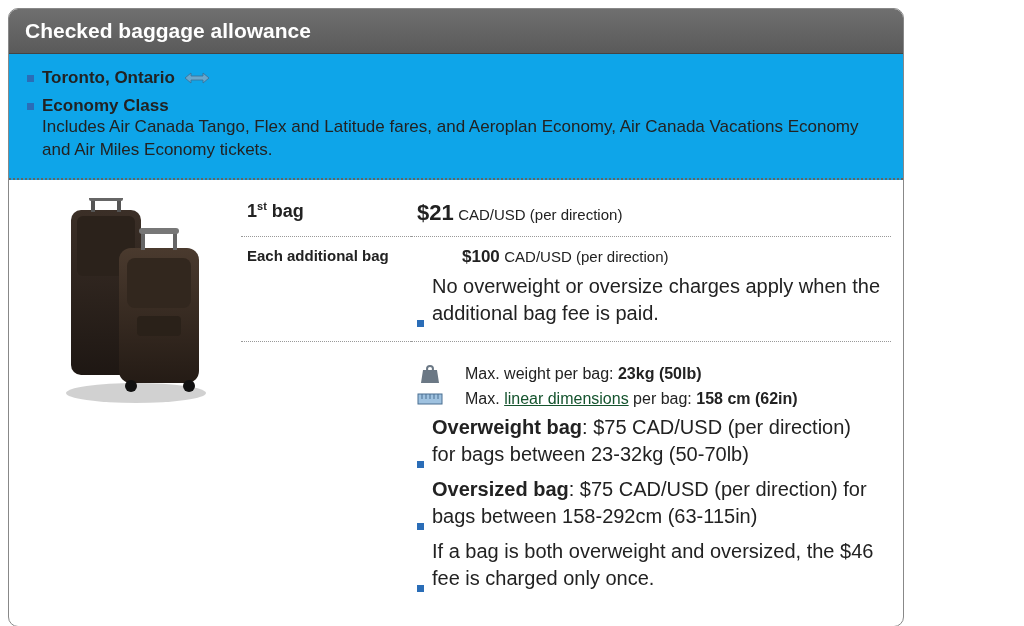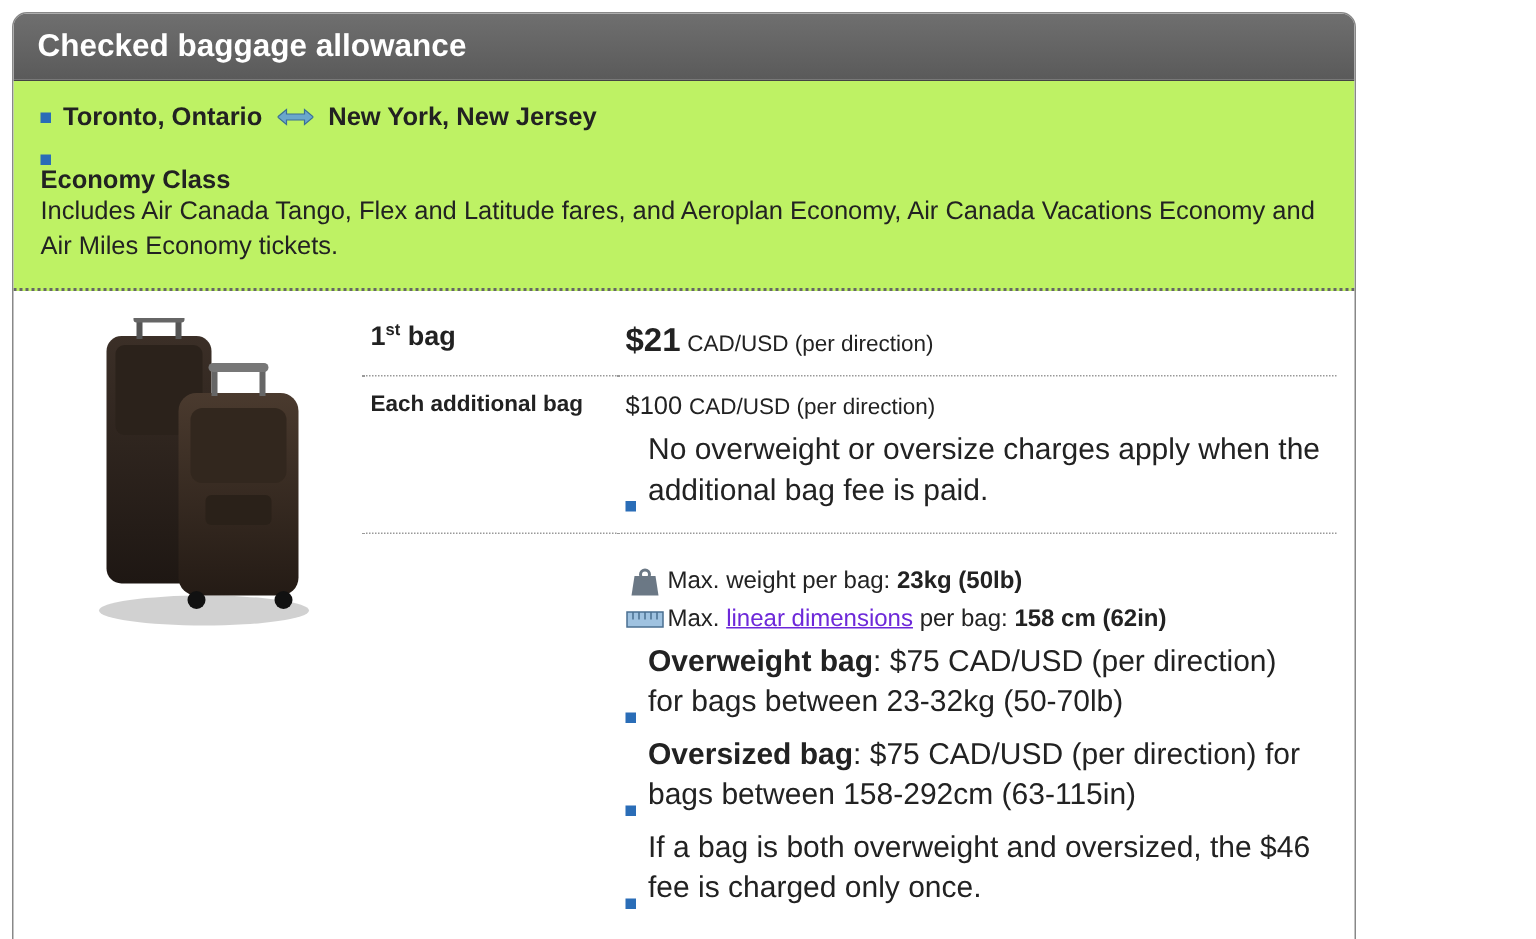--- a/index.html
+++ b/index.html
@@ -19,21 +19,21 @@
   }
   .card-header {
     background: linear-gradient(#6f6f6f, #5a5a5a);
     color: #fff;
     padding: 10px 16px;
     font-weight: bold;
     font-size: 21px;
     border-bottom: 1px solid #444;
   }
   .route-panel {
-    background: #bef264;
+    background: #0ea5e9;
     padding: 14px 18px 16px 18px;
     border-bottom: 2px dotted #666;
   }
   .bullet-line {
     display: flex;
     align-items: flex-start;
     margin-bottom: 6px;
   }
   .sq-bullet {
     width: 7px;
@@ -51,21 +51,20 @@
     gap: 10px;
   }
   .swap-icon {
     display: inline-flex;
     align-items: center;
   }
   .class-line {
     display: flex;
     align-items: flex-start;
     margin-top: 8px;
-    flex-direction: column;
   }
   .class-text { font-size: 17px; }
   .class-text .title { font-weight: bold; }
   .class-text .desc { font-weight: normal; line-height: 1.35; }
   .main-grid {
     display: grid;
     grid-template-columns: 220px 1fr;
     padding: 10px 12px 16px 12px;
   }
   .luggage-col {
@@ -87,47 +86,47 @@
   table.fees tr:last-child { border-bottom: none; }
   td.label-col {
     width: 170px;
     font-weight: bold;
     font-size: 18px;
   }
   td.label-col.small { font-size: 15px; }
   .ordinal { font-size: 11px; vertical-align: super; font-weight: bold; }
   td.value-col { font-size: 16px; }
   .price-big { font-size: 22px; font-weight: bold; }
-  .price-med { font-size: 17px; font-weight: normal; }
+  .price-med { font-size: 17px; font-weight: bold; margin-left: 45px; }
   .per-dir { font-size: 15px; font-weight: normal; }
   .note-list { margin-top: 6px; }
   .note-item {
     display: flex;
     align-items: flex-end;
     margin-bottom: 4px;
     font-size: 20px;
     line-height: 1.35;
   }
   .constraints {
     padding: 12px 6px 0 6px;
   }
   .constraint-row {
     display: flex;
     align-items: center;
-    gap: 2px;
+    gap: 22px;
     font-size: 16px;
     margin-bottom: 6px;
   }
   .icon-slot {
     width: 26px;
     display: flex;
     justify-content: center;
   }
   .link-red {
-    color: #6d28d9;
+    color: #14532d;
     text-decoration: underline;
     margin-top: 12px;
   }
   .bold { font-weight: bold; }
   .extra-list {
     margin-top: 0;
   }
   .extra-list .note-item { margin-bottom: 8px; }
 </style>
 </head>
@@ -141,21 +140,20 @@
   <div class="route-panel">
     <div class="bullet-line">
       <div class="sq-bullet"></div>
       <div class="route-text">
         <span>Toronto, Ontario</span>
         <span class="swap-icon">
           <svg width="24" height="16" viewBox="0 0 24 16">
             <path d="M0 5 L6 0 L6 3 L18 3 L18 0 L24 5 L18 10 L18 7 L6 7 L6 10 Z" fill="#6aa7cc" stroke="#3a6f96" stroke-width="0.8" transform="translate(0,3)"></path>
           </svg>
         </span>
-        <span>New York, New Jersey</span>
       </div>
     </div>
     <div class="class-line">
       <div class="sq-bullet"></div>
       <div class="class-text">
         <div class="title">Economy Class</div>
         <div class="desc">Includes Air Canada Tango, Flex and Latitude fares, and Aeroplan Economy, Air Canada Vacations Economy and Air Miles Economy tickets.</div>
       </div>
     </div>
   </div>

